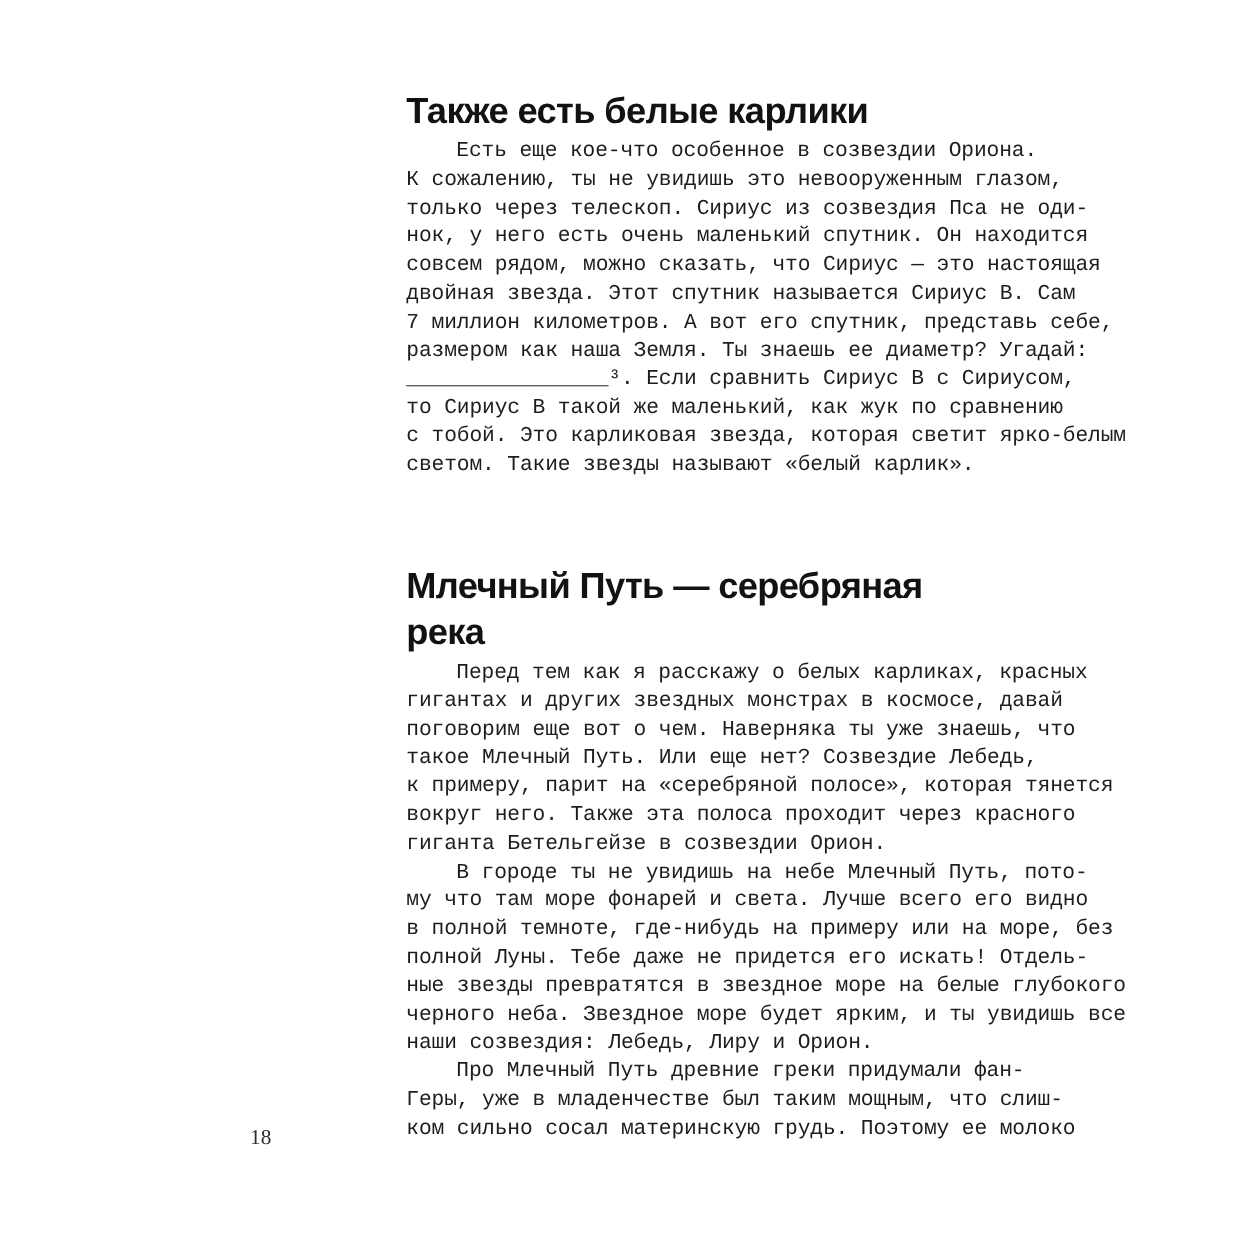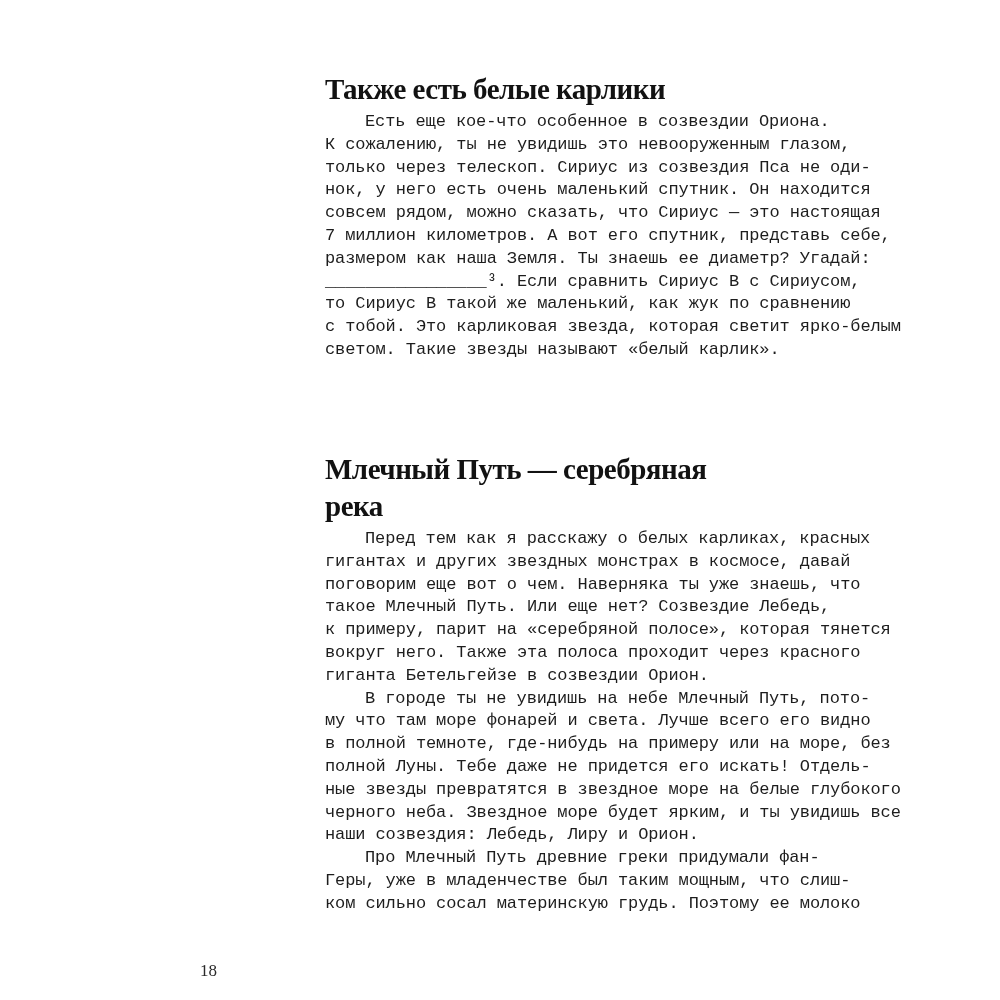--- a/index.html
+++ b/index.html
@@ -16,21 +16,21 @@
     position: absolute;
     left: 325px;
     width: 450px;
     font-family: "Liberation Sans", sans-serif;
     font-weight: 700;
     font-size: 29px;
     line-height: 37px;
     letter-spacing: -0.5px;
     color: #121212;
   }
-  .title .tline { white-space: nowrap; font-family: Liberation Serif, serif; }
+  .title .tline { white-space: nowrap; }
   .body-block {
     position: absolute;
     left: 325px;
     width: 445px;
     font-family: Liberation Mono, monospace;
     font-size: 17px;
     letter-spacing: -0.1px;
     color: #1d1d1d;
   }
   .para { margin: 0; }
@@ -44,21 +44,21 @@
   }
   .line.indent { padding-left: 40px; }
   .line.lastline { text-align: left; text-align-last: left; }
   .t1 { top: 52px; }
   .b1 { top: 111px; }
   .t2 { top: 432px; }
   .b2 { top: 528px; }
   .page-number {
     position: absolute;
     left: 200px;
-    top: 960px;
+    top: 899px;
     font-family: "Liberation Serif", serif;
     font-size: 17px;
     line-height: 22px;
     color: #2a2a2a;
   }
 </style>
 </head>
 <body>
 
 <div class="page">
@@ -67,20 +67,21 @@
     <h1 class="title t1">
         <div class="tline">Также есть белые карлики</div>
       </h1>
     <div class="body-block b1">
         <div class="para">
           <div class="line indent">Есть еще кое-что особенное в созвездии Ориона.</div>
           <div class="line">К сожалению, ты не увидишь это невооруженным глазом,</div>
           <div class="line">только через телескоп. Сириус из созвездия Пса не оди-</div>
           <div class="line">нок, у него есть очень маленький спутник. Он находится</div>
           <div class="line">совсем рядом, можно сказать, что Сириус — это настоящая</div>
+          <div class="line">двойная звезда. Этот спутник называется Сириус В. Сам</div>
           <div class="line">7 миллион километров. А вот его спутник, представь себе,</div>
           <div class="line">размером как наша Земля. Ты знаешь ее диаметр? Угадай:</div>
           <div class="line">________________³. Если сравнить Сириус В с Сириусом,</div>
           <div class="line">то Сириус В такой же маленький, как жук по сравнению</div>
           <div class="line">с тобой. Это карликовая звезда, которая светит ярко-белым</div>
           <div class="line lastline">светом. Такие звезды называют «белый карлик».</div>
         </div>
       </div>
   </div>
 

